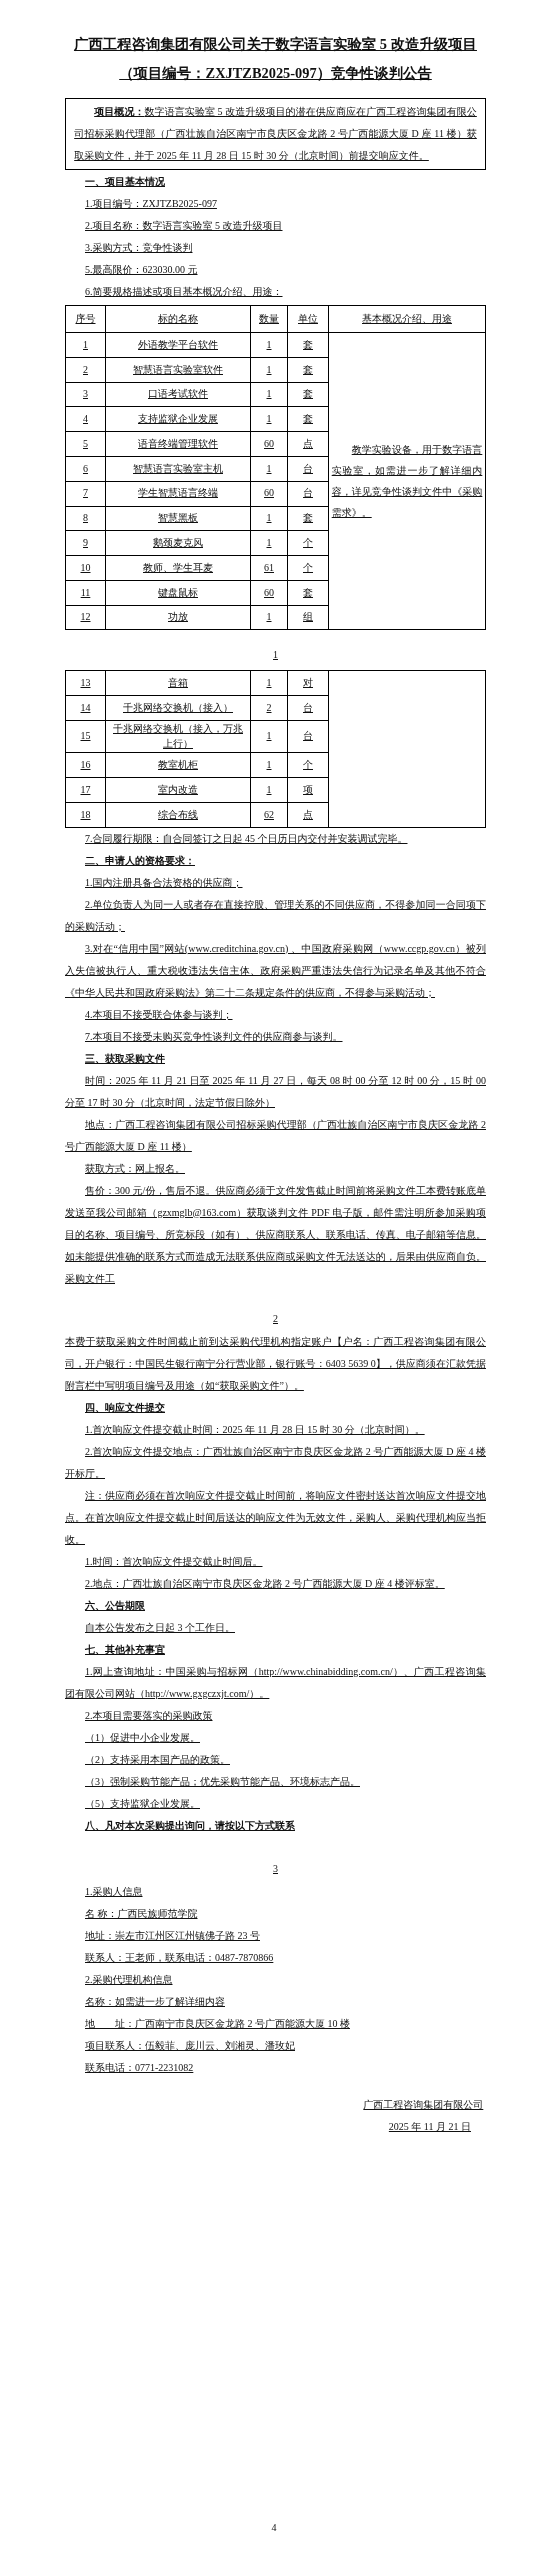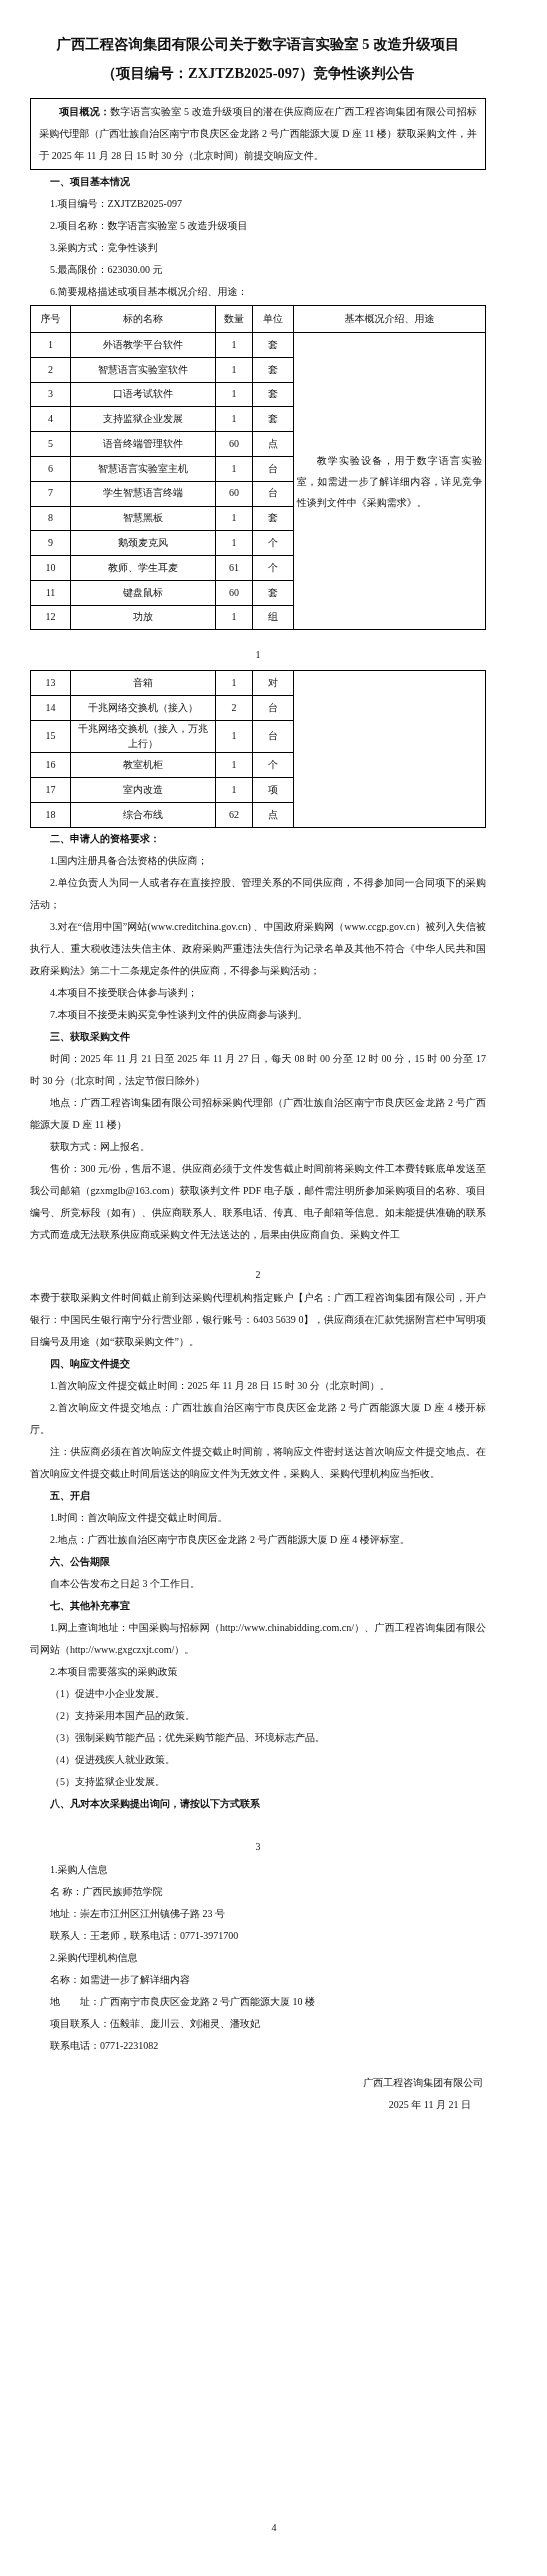--- a/index.html
+++ b/index.html
@@ -2,21 +2,21 @@
 <html style="font-size:11px"><head>
 <meta charset="utf-8">
 <style>
   html,body{margin:0;padding:0;}
   body{
     width:548px;height:2576px;position:relative;overflow:hidden;
     background:#ffffff;color:#111111;
     font-family:"Liberation Serif","DejaVu Serif",serif;
     font-size:10px;
   }
-  .doc{padding:30px 62px 0 30px;}
+  .doc{padding:30px 62px 0 65px;text-decoration:underline;}
   p{margin:0;line-height:22px;text-align:justify;}
   .ind{text-indent:2em;}
   .heading{font-family:"Liberation Sans","DejaVu Sans",sans-serif;font-weight:600;}
   h1{
     font-size:14.4px;line-height:29px;font-weight:700;text-align:center;
     margin:0 0 9.6px 0;font-family:"Liberation Serif","DejaVu Serif",serif;
   }
   h1 span{display:block;}
   .overview-box{border:1.4px solid #000;padding:2.1px 8.2px;margin-bottom:1.4px;}
   .overview-box b{font-family:"Liberation Sans","DejaVu Sans",sans-serif;font-weight:600;}
@@ -198,20 +198,21 @@
         </tr>
       <tr>
           <td>18</td>
           <td>综合布线</td>
           <td>62</td>
           <td>点</td>
         </tr>
     </tbody>
   </table>
 
+  <p class="ind">7.合同履行期限：自合同签订之日起 45 个日历日内交付并安装调试完毕。</p>
 
   <p class="ind heading">二、申请人的资格要求：</p>
   <p class="ind">1.国内注册具备合法资格的供应商；</p>
   <p class="ind">2.单位负责人为同一人或者存在直接控股、管理关系的不同供应商，不得参加同一合同项下的采购活动；</p>
   <p class="ind">3.对在“信用中国”网站(www.creditchina.gov.cn) 、中国政府采购网（www.ccgp.gov.cn）被列入失信被执行人、重大税收违法失信主体、政府采购严重违法失信行为记录名单及其他不符合《中华人民共和国政府采购法》第二十二条规定条件的供应商，不得参与采购活动；</p>
   <p class="ind">4.本项目不接受联合体参与谈判；</p>
   <p class="ind">7.本项目不接受未购买竞争性谈判文件的供应商参与谈判。</p>
 
   <p class="ind heading">三、获取采购文件</p>
   <p class="ind">时间：2025 年 11 月 21 日至 2025 年 11 月 27 日，每天 08 时 00 分至 12 时 00 分，15 时 00 分至 17 时 30 分（北京时间，法定节假日除外）</p>
@@ -221,44 +222,42 @@
 
   <div class="pagenum pn2">2</div>
 
   <p>本费于获取采购文件时间截止前到达采购代理机构指定账户【户名：广西工程咨询集团有限公司，开户银行：中国民生银行南宁分行营业部，银行账号：6403 5639 0】，供应商须在汇款凭据附言栏中写明项目编号及用途（如“获取采购文件”）。</p>
 
   <p class="ind heading">四、响应文件提交</p>
   <p class="ind">1.首次响应文件提交截止时间：2025 年 11 月 28 日 15 时 30 分（北京时间）。</p>
   <p class="ind">2.首次响应文件提交地点：广西壮族自治区南宁市良庆区金龙路 2 号广西能源大厦 D 座 4 楼开标厅。</p>
   <p class="ind">注：供应商必须在首次响应文件提交截止时间前，将响应文件密封送达首次响应文件提交地点。在首次响应文件提交截止时间后送达的响应文件为无效文件，采购人、采购代理机构应当拒收。</p>
 
-  <p class="ind heading">五、开启</p>
   <p class="ind">1.时间：首次响应文件提交截止时间后。</p>
   <p class="ind">2.地点：广西壮族自治区南宁市良庆区金龙路 2 号广西能源大厦 D 座 4 楼评标室。</p>
 
   <p class="ind heading">六、公告期限</p>
   <p class="ind">自本公告发布之日起 3 个工作日。</p>
 
   <p class="ind heading">七、其他补充事宜</p>
   <p class="ind">1.网上查询地址：中国采购与招标网（http://www.chinabidding.com.cn/）、广西工程咨询集团有限公司网站（http://www.gxgczxjt.com/）。</p>
   <p class="ind">2.本项目需要落实的采购政策</p>
   <p class="ind">（1）促进中小企业发展。</p>
   <p class="ind">（2）支持采用本国产品的政策。</p>
   <p class="ind">（3）强制采购节能产品；优先采购节能产品、环境标志产品。</p>
-  <p class="ind">（4）促进残疾人就业政策。</p>
   <p class="ind">（5）支持监狱企业发展。</p>
 
   <p class="ind heading">八、凡对本次采购提出询问，请按以下方式联系</p>
 
   <div class="pagenum pn3">3</div>
 
   <p class="ind">1.采购人信息</p>
   <p class="ind">名 称：广西民族师范学院</p>
   <p class="ind">地址：崇左市江州区江州镇佛子路 23 号</p>
-  <p class="ind">联系人：王老师，联系电话：0771-3971700</p>
+  <p class="ind">联系人：王老师，联系电话：0487-7870866</p>
   <p class="ind">2.采购代理机构信息</p>
   <p class="ind">名称：如需进一步了解详细内容</p>
   <p class="ind">地　　址：广西南宁市良庆区金龙路 2 号广西能源大厦 10 楼</p>
   <p class="ind">项目联系人：伍毅菲、庞川云、刘湘灵、潘玫妃</p>
   <p class="ind">联系电话：0771-2231082</p>
 
   <p class="sign sign-company">广西工程咨询集团有限公司</p>
   <p class="sign sign-date">2025 年 11 月 21 日</p>
 
 </div>

